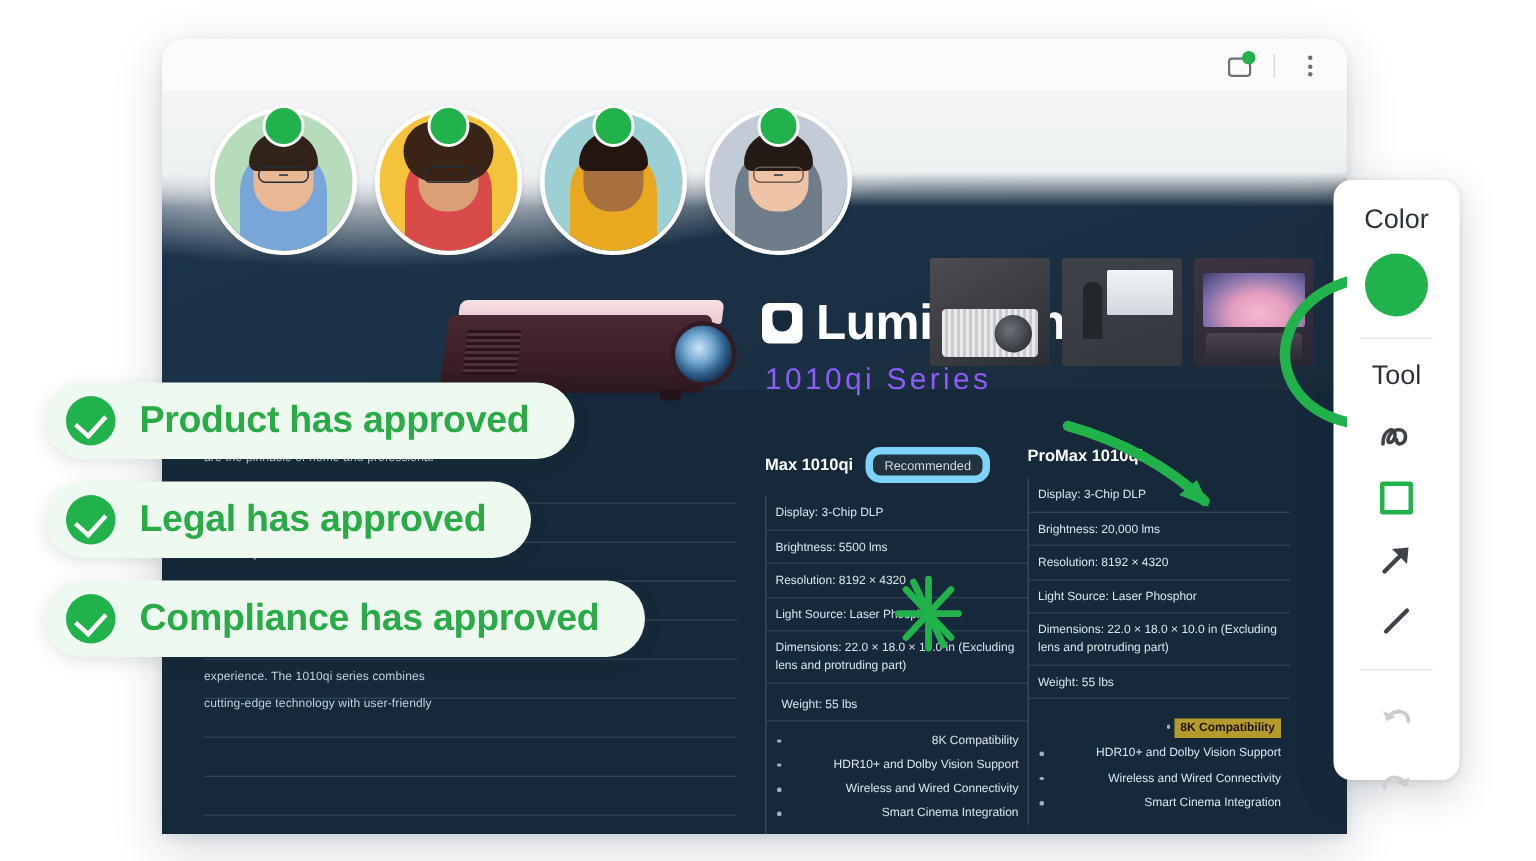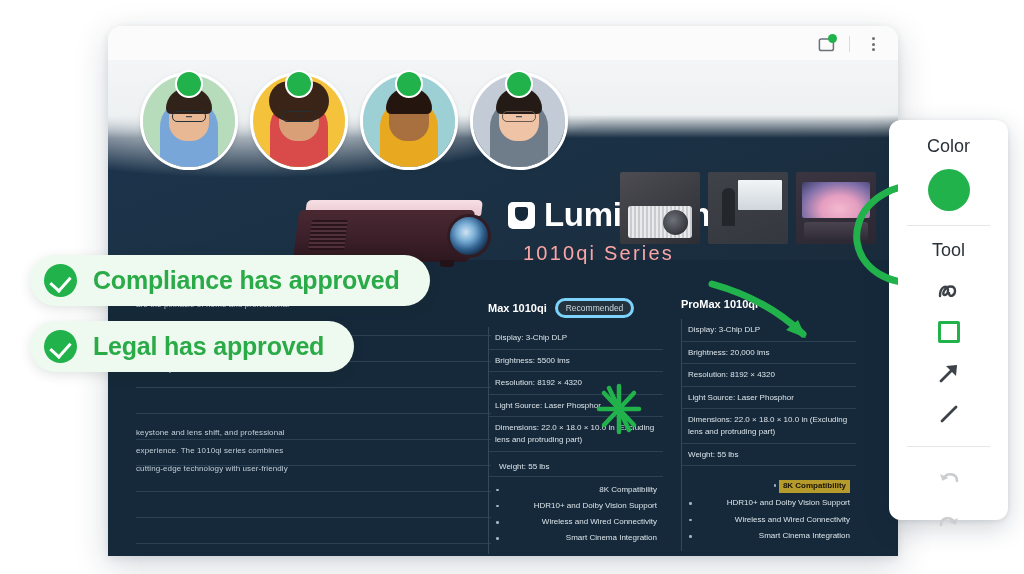--- a/index.html
+++ b/index.html
@@ -130,21 +130,21 @@
   .brand-mark {
     width: 27px; height: 27px; border-radius: 5px; background: #ffffff;
     position: relative;
   }
   .brand-mark:after {
     content: ""; position: absolute; left: 7px; top: 5px;
     width: 13px; height: 14px; border-radius: 3px 3px 7px 7px;
     background: #16293a;
   }
   .brand-name { color: #ffffff; font-size: 33px; font-weight: 700; letter-spacing: -.3px; }
-  .brand-sub { color: #fca5a5; font-size: 20px; letter-spacing: 2.2px; margin-top: 8px; margin-left: 15px; }
+  .brand-sub { color: #8b5cf6; font-size: 20px; letter-spacing: 2.2px; margin-top: 8px; margin-left: 2px; }
 
   
   .thumbs { position: absolute; left: 512px; top: 112px; display: flex; gap: 8px; }
   .thumb { width: 80px; height: 72px; border-radius: 2px; overflow: hidden; position: relative; }
   .t1 { background: linear-gradient(150deg,#4c4c52 0%,#3b3b42 55%,#2d2d34 100%); }
   .t1:after {
     content:""; position:absolute; left:8px; bottom:6px; width:64px; height:32px;
     border-radius:3px;
     background: repeating-linear-gradient(90deg,#e9eaec 0 2px,#c9cbcf 2px 4px);
   }
@@ -178,27 +178,27 @@
     width: 122px; height: 104px;
     border: 7px solid #22b24c; border-radius: 50%;
     transform: rotate(-8deg); z-index: 6;
   }
   
   .anno-arrow { position: absolute; left: 600px; top: 218px; z-index: 6; }
   
   .anno-star { position: absolute; left: 488px; top: 323px; z-index: 6; }
 
   
-  .specs { position: absolute; left: 380px; top: 238px; display: flex; gap: 18px; }
+  .specs { position: absolute; left: 402px; top: 238px; display: flex; }
   .spec-col { width: 175px; }
   .spec-head { display: flex; align-items: center; gap: 8px; margin-bottom: 9px; }
   .spec-title { color: #ffffff; font-size: 11px; font-weight: 700; }
   .rec-badge {
     font-size: 8.5px; color: #cfd8df; padding: 2px 8px;
-    border: 3px solid #7dd3fc; border-radius: 10px; background: #22333f;
+    border: 5px solid #7dd3fc; border-radius: 10px; background: #22333f;
   }
   .spec-table { border-left: 1px solid #33495a; }
   .spec-row {
     font-size: 8px; color: #dbe4ea; line-height: 1.45;
     padding: 5px 6px; border-bottom: 1px solid #2c4154;
   }
   .spec-row-wrap { border-bottom: 1px solid #2c4154; padding: 3px 6px; }
   .bullets { list-style: none; padding: 8px 6px 4px 16px; text-align: right; }
   .bullets li {
     font-size: 8px; color: #dbe4ea; line-height: 1.35;
@@ -239,21 +239,21 @@
   .toast-check:after {
     content: ""; position: absolute; left: 10px; top: 8px;
     width: 10px; height: 16px; border: solid #ffffff;
     border-width: 0 3px 3px 0; transform: rotate(42deg);
   }
   .toast-label { color: #2bab48; font-size: 25px; font-weight: 700; letter-spacing: -.2px; }
 
   
   .panel {
     position: absolute; left: 889px; top: 120px;
-    width: 119px; height: 400px;
+    width: 84px; height: 400px;
     background: #ffffff; border-radius: 12px;
     box-shadow: 0 8px 26px rgba(20,40,60,.20), 0 1px 5px rgba(20,40,60,.10);
     padding: 16px 0; text-align: center;
   }
   .panel-label { font-size: 18px; color: #2b3238; font-weight: 400; margin-bottom: 12px; }
   .swatch {
     width: 42px; height: 42px; border-radius: 50%;
     background: #22b24c; margin: 0 auto 14px; cursor: pointer;
   }
   .panel-div { height: 1px; background: #e4e6e8; margin: 0 18px 14px; }
@@ -451,25 +451,29 @@
           </div>
         </div>
 
       </div>
     </div>
   </div>
 
   <div class="toasts">
     <div class="toast">
       <span class="toast-check"></span>
-      <span class="toast-label">Compliance has approved</span>
+      <span class="toast-label">Product has approved</span>
     </div>
     <div class="toast">
       <span class="toast-check"></span>
       <span class="toast-label">Legal has approved</span>
+    </div>
+    <div class="toast">
+      <span class="toast-check"></span>
+      <span class="toast-label">Compliance has approved</span>
     </div>
   </div>
 
   <div class="panel">
     <div class="panel-label">Color</div>
     <div class="swatch"></div>
     <div class="panel-div"></div>
     <div class="panel-label">Tool</div>
 
     <div class="tool-list">

